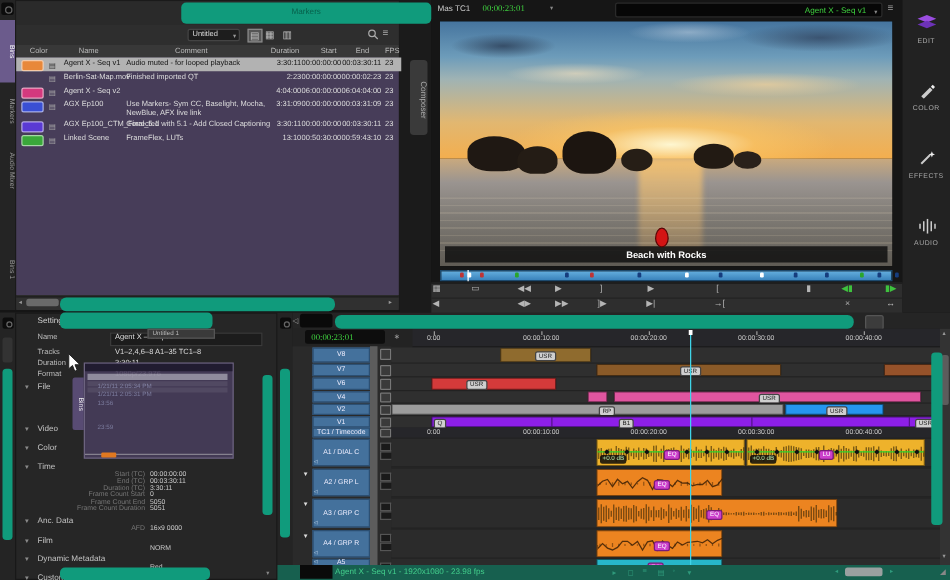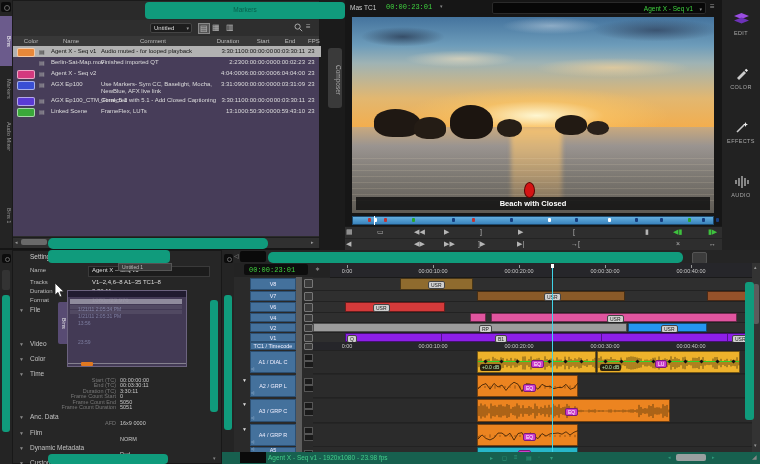--- a/index.html
+++ b/index.html
@@ -1,19 +1,19 @@
 <!DOCTYPE html>
 <html><head>
 <meta charset="utf-8">
 <style>
   html,body{margin:0;padding:0;background:#101010;}
   #stage{position:relative;width:760px;height:464px;background:#151515;overflow:hidden;
          font-family:"Liberation Sans",sans-serif;color:#ccc;-webkit-font-smoothing:antialiased;}
   .abs{position:absolute;}
-  .mono{font-family:Liberation Mono, monospace;}
+  .mono{font-family:Liberation Serif, serif;}
   .vtext{writing-mode:vertical-rl;text-orientation:mixed;}
   
   .strip{background:#262626;}
   .teal{background:#109b7c;border-radius:3px;z-index:40;}
   .panelbar{background:#2a2a2a;}
   
   #bin{left:12px;top:0;width:308px;height:248px;background:#2b2b2b;border:1px solid #1a1a1a;box-sizing:border-box;}
   .bin-rows-bg{background:#473d59;}
   .bin-row{position:absolute;left:0;width:308px;font-size:6px;color:#ddd;}
   .bin-row.sel{background:#b2b2b2;color:#141414;}
@@ -118,21 +118,21 @@
       background:repeating-linear-gradient(rgba(255,235,200,.12) 0 1px, transparent 1px 6px);"></div>
     <div class="abs" style="left:6%;top:47%;width:13%;height:14%;background:#1f1813;border-radius:45% 55% 40% 40%;"></div>
     <div class="abs" style="left:17%;top:51%;width:9%;height:11%;background:#241c15;border-radius:50% 50% 40% 40%;"></div>
     <div class="abs" style="left:27%;top:45%;width:12%;height:17%;background:#1c1510;border-radius:48% 52% 42% 42%;"></div>
     <div class="abs" style="left:40%;top:52%;width:7%;height:9%;background:#261e16;border-radius:50%;"></div>
     <div class="abs" style="left:56%;top:50%;width:9%;height:10%;background:#221a13;border-radius:50% 50% 45% 45%;"></div>
     <div class="abs" style="left:65%;top:53%;width:6%;height:7%;background:#2a211a;border-radius:50%;"></div>
 
     <div class="abs" style="left:4px;bottom:3px;right:4px;height:13px;background:rgba(16,16,16,.85);"></div>
     <div class="abs" style="left:172px;bottom:15px;width:9px;height:14px;background:#d41414;border-radius:50% 50% 50% 50%/55% 55% 45% 45%;border:1px solid #5a0505;"></div>
-    <div class="abs" style="left:0;bottom:5px;width:100%;text-align:center;font-size:7.5px;font-weight:bold;color:#fff;">Beach with Closed</div>
+    <div class="abs" style="left:0;bottom:5px;width:100%;text-align:center;font-size:7.5px;font-weight:bold;color:#fff;">Beach with Rocks</div>
   </div>
 
   <div class="abs" style="left:352px;top:216px;width:362px;height:9px;background:linear-gradient(#64aede,#3a83bc);border:1px solid #1d4a6e;box-sizing:border-box;"></div>
   <div id="scrub-dots"></div>
   <div class="abs" style="left:374px;top:216px;width:1px;height:9px;background:#fff;z-index:5;"></div>
 
   <div class="abs" style="left:345px;top:226px;width:377px;height:24px;background:#2e2e2e;border-top:1px solid #1a1a1a;"></div>
   <div class="abs" style="left:345px;top:238px;width:377px;height:1px;background:#232323;"></div>
   <div id="transport-icons"></div>
 

